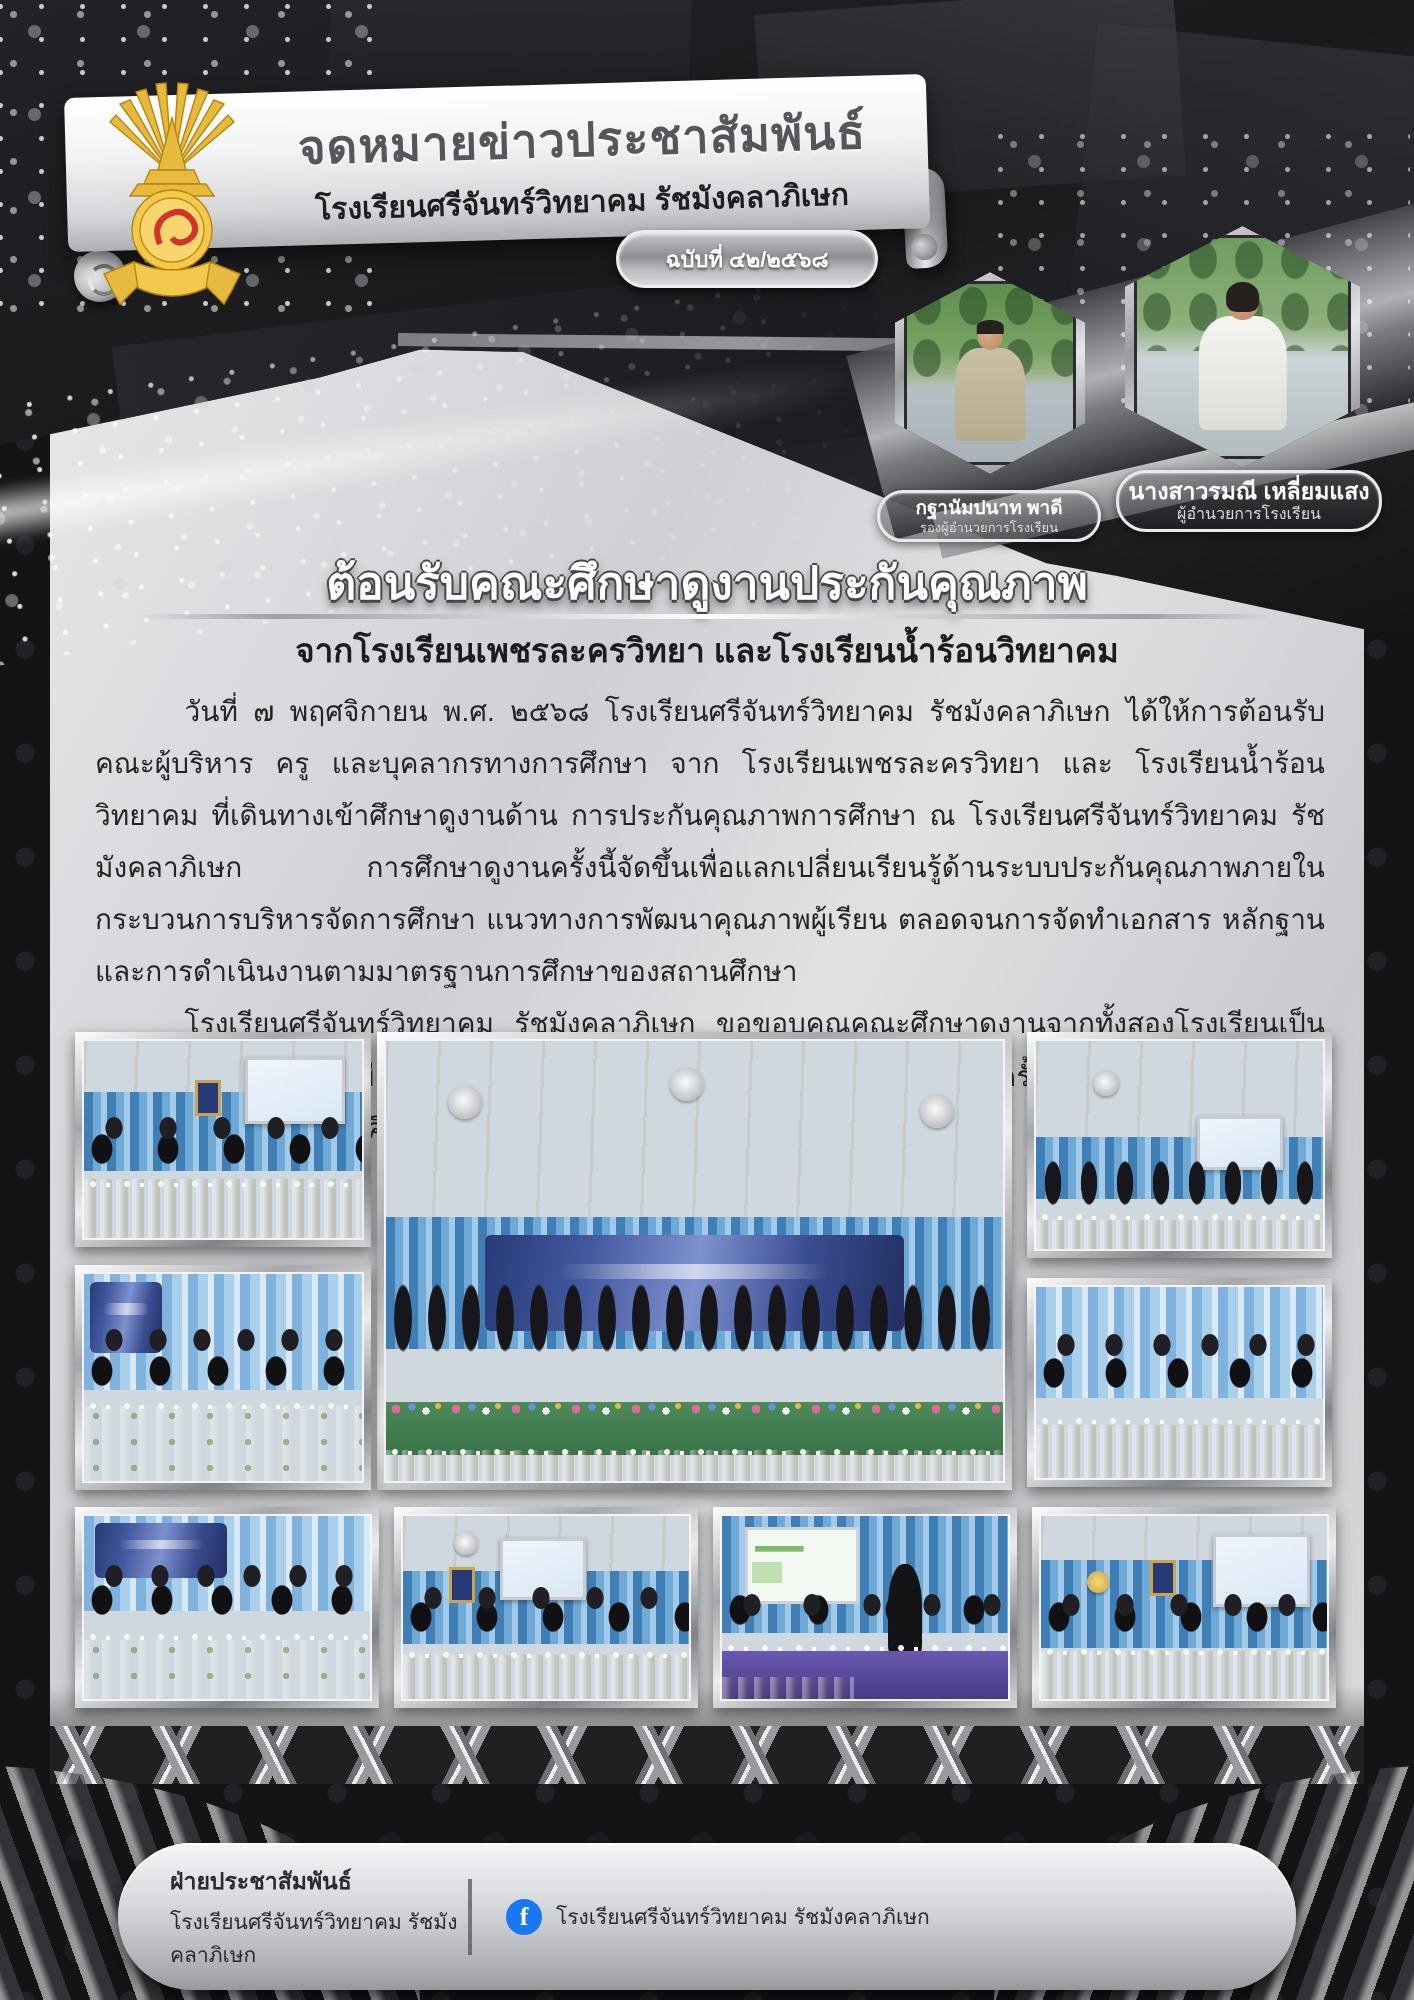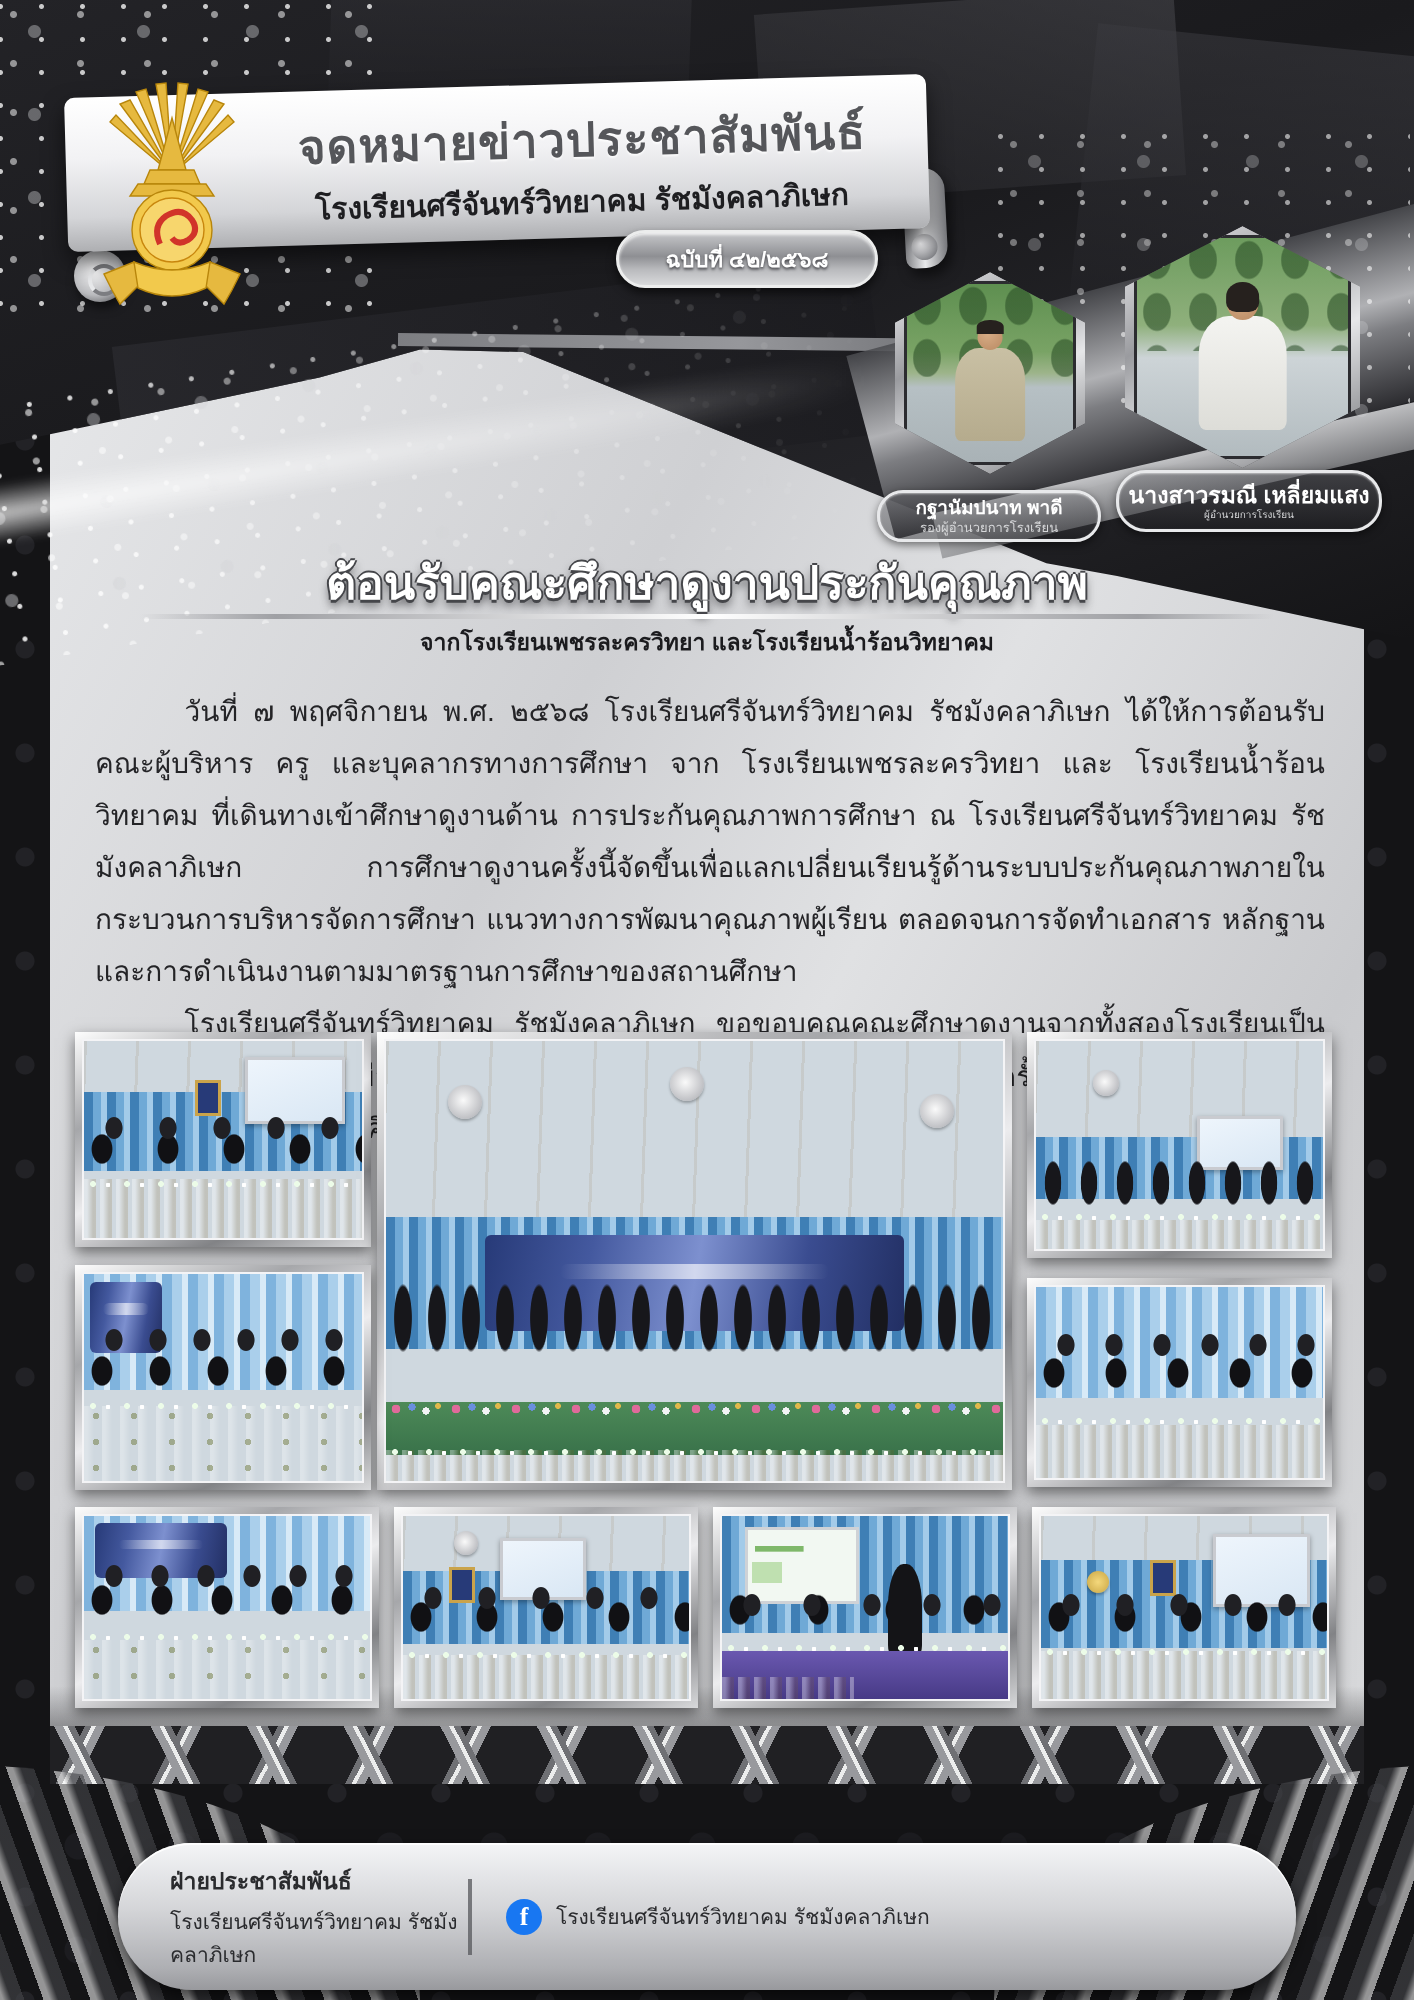--- a/index.html
+++ b/index.html
@@ -107,29 +107,29 @@
   
   .name-label { position:absolute; z-index:7; border:3px solid #e8e9eb; border-radius:30px;
     background:linear-gradient(180deg,rgba(104,105,110,.45),rgba(34,34,38,.45));
     box-shadow:0 3px 8px rgba(0,0,0,.5), inset 0 1px 2px rgba(255,255,255,.5);
     display:flex; flex-direction:column; align-items:center; justify-content:center; line-height:1.18; }
   .nl-man { left:877px; top:490px; width:224px; height:52px; }
   .nl-woman { left:1116px; top:470px; width:266px; height:62px; }
   .name-label .nm { color:#fff; font-weight:800; }
   .name-label .rl { color:#d6d7d9; font-weight:400; }
   .nl-man .nm { font-size:19px; } .nl-man .rl { font-size:13px; }
-  .nl-woman .nm { font-size:23px; } .nl-woman .rl { font-size:10px; }
+  .nl-woman .nm { font-size:23px; } .nl-woman .rl { font-size:16px; }
   
   .headline { position:absolute; left:0; top:546px; width:1414px; z-index:4; text-align:center;
     font-size:46px; font-weight:800; color:#fff;
     text-shadow:0 3px 0 #45464a, 2px 0 0 #45464a, -2px 0 0 #45464a, 0 -2px 0 #45464a, 0 6px 10px rgba(30,30,34,.65); }
   .divider { position:absolute; left:140px; top:614px; width:1134px; height:5px; z-index:4;
     background:linear-gradient(90deg,rgba(120,121,125,0),#9fa0a4 12%,#ffffff 50%,#9fa0a4 88%,rgba(120,121,125,0)); }
   .subheadline { position:absolute; left:0; top:624px; width:1414px; z-index:4; text-align:center;
-    font-size:23px; font-weight:800; color:#1b1b1e; }
+    font-size:33px; font-weight:800; color:#1b1b1e; }
   
   .article { position:absolute; left:95px; top:686px; width:1230px; z-index:4;
     font-size:28px; line-height:1.86; color:#242427; text-align:justify; }
   .article p { text-indent:3.2em; }
   
   .photo { position:absolute; z-index:4; padding:7px;
     background:linear-gradient(155deg,#fdfdfd 0%,#a6a7aa 28%,#ededef 52%,#828386 78%,#d9dadc 100%);
     box-shadow:0 6px 14px rgba(0,0,0,.5); }
   .photo .img { width:100%; height:100%; position:relative; overflow:hidden; border:2px solid #f4f4f6; background:#cfd8df; }
   .ph-a { left:75px;  top:1032px; width:296px; height:215px; }

